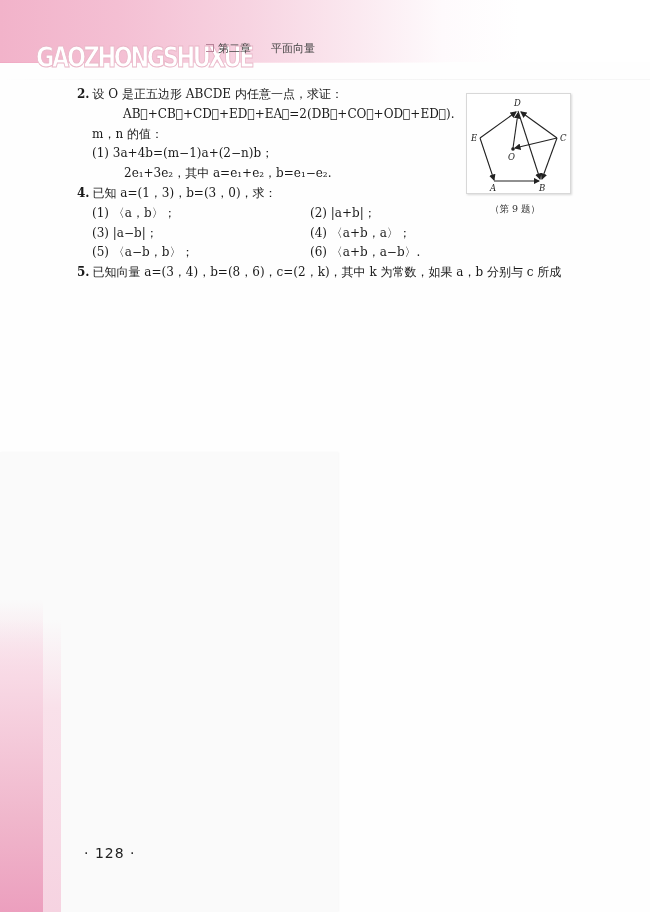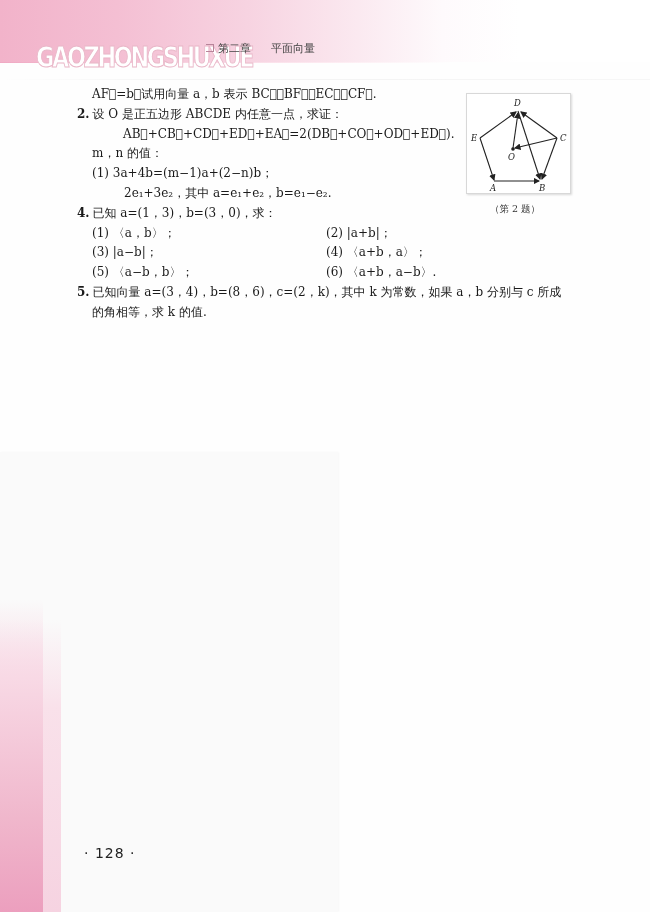--- a/index.html
+++ b/index.html
@@ -55,21 +55,21 @@
       background: linear-gradient(180deg, rgba(255,255,255,0) 0%, #f8d9e5 25%, #f0b7cc 70%, #ec9fbe 100%);
     }
 
     
     .content { position: absolute; left: 77px; top: 85px; width: 510px; font-size: 12px; }
     .line { position: relative; height: 19.8px; line-height: 19.8px; white-space: nowrap; }
     .ind1 { padding-left: 15px; }
     .ind2 { padding-left: 47px; }
     .ind-formula { padding-left: 46px; }
     .qnum { font-weight: bold; margin-right: 3px; }
-    .col2 { position: absolute; left: 233px; top: 0; margin-left: 16px; }
+    .col2 { position: absolute; left: 233px; top: 0; }
     .narrow { width: 375px; }
 
     
     .figure {
       position: absolute; left: 466px; top: 93px; width: 103px; height: 99px;
       background: #fff; border: 1px solid #d8d8d8;
       box-shadow: 1px 1px 2px rgba(0,0,0,0.15);
     }
     .fig-caption {
       position: absolute; left: 490px; top: 203px; font-size: 9.5px; color: #333;
@@ -91,21 +91,20 @@
   <span class="box"></span>
   <span>第二章</span>
   <span class="chap-title">平面向量</span>
 </div>
 
 <div class="side-panel"></div>
 <div class="side-band-outer"></div>
 <div class="side-band"></div>
 
 <div class="content">
-  <div class="line ind1">AF⃗=b，试用向量 a，b 表示 BC⃗，BF⃗，EC⃗，CF⃗.</div>
 
   <div class="line narrow">
     <span class="qnum">2.</span><span>设 O 是正五边形 ABCDE 内任意一点，求证：</span>
   </div>
   <div class="line ind-formula">AB⃗+CB⃗+CD⃗+ED⃗+EA⃗=2(DB⃗+CO⃗+OD⃗+ED⃗).</div>
 
   <div class="line ind1">m，n 的值：</div>
   <div class="line ind1">
     <span>(1)</span>
     <span>3a+4b=(m−1)a+(2−n)b；</span>
@@ -136,21 +135,20 @@
     <span>〈a−b，b〉；</span>
     <span class="col2">
       <span>(6)</span>
       <span>〈a+b，a−b〉.</span>
     </span>
   </div>
 
   <div class="line">
     <span class="qnum">5.</span><span>已知向量 a=(3，4)，b=(8，6)，c=(2，k)，其中 k 为常数，如果 a，b 分别与 c 所成</span>
   </div>
-  <div class="line ind1">的角相等，求 k 的值.</div>
 </div>
 
 <div class="figure">
   <svg width="103" height="99" viewBox="0 0 103 99">
     <defs>
       <marker id="arr" markerWidth="6" markerHeight="6" refX="5" refY="3" orient="auto">
         <path d="M0,0 L6,3 L0,6 z" fill="#222"></path>
       </marker>
     </defs>
     <g stroke="#222" stroke-width="1.1" fill="none">
@@ -175,15 +173,15 @@
     <g font-family="DejaVu Serif, serif" font-style="italic" font-size="8.5" fill="#222">
       <text x="47" y="12">D</text>
       <text x="4" y="47">E</text>
       <text x="93" y="47">C</text>
       <text x="41" y="66">O</text>
       <text x="23" y="97">A</text>
       <text x="72" y="97">B</text>
     </g>
   </svg>
 </div>
-<div class="fig-caption">（第 2 题）</div>
+<div class="fig-caption">（第 9 题）</div>
 
 <div class="page-num">· 128 ·</div>
 
 </body></html>

